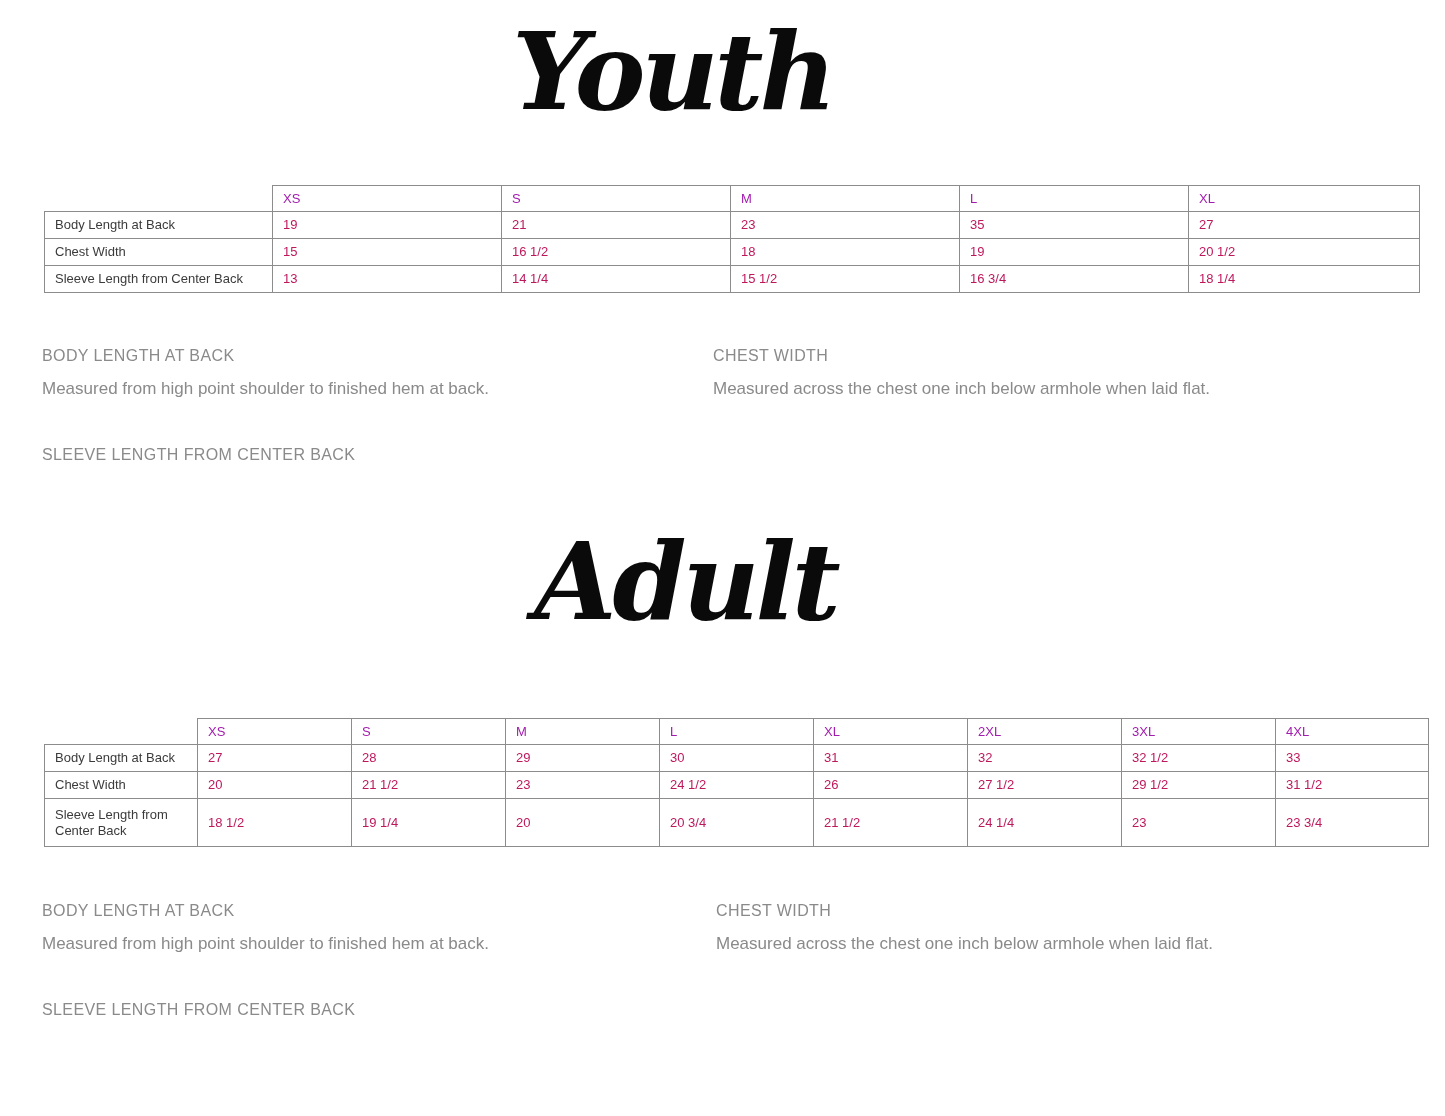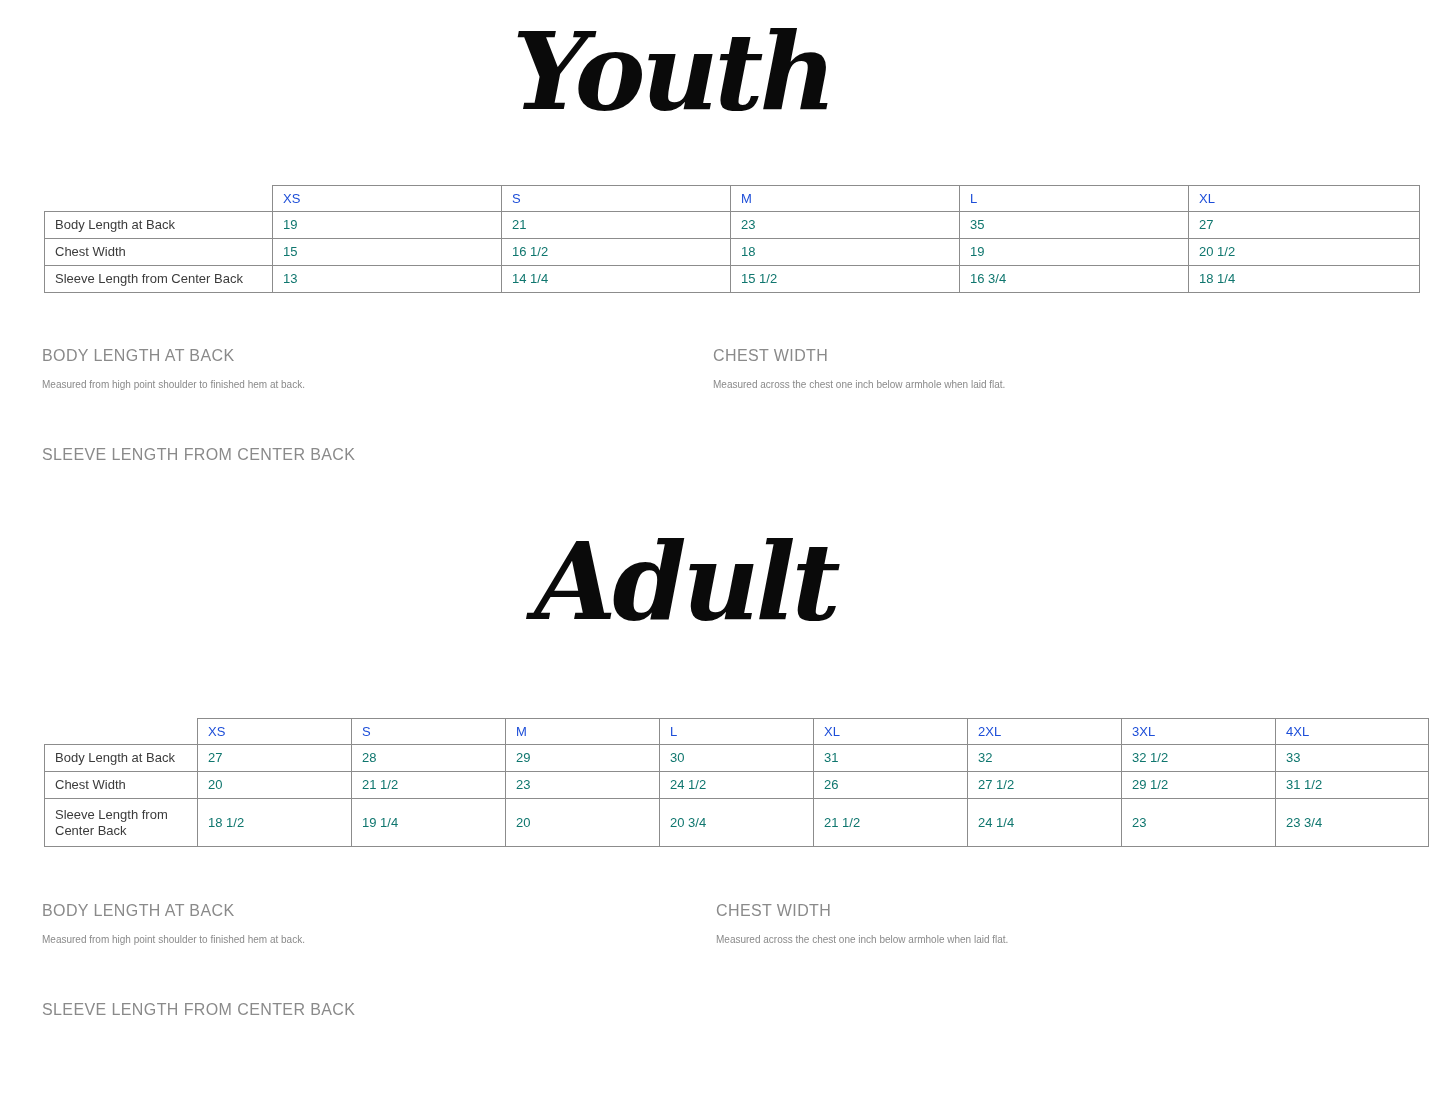--- a/index.html
+++ b/index.html
@@ -41,37 +41,37 @@
     font-weight: normal;
     text-align: left;
     vertical-align: middle;
     padding: 4px 10px;
     font-size: 13px;
     line-height: 16px;
     overflow: hidden;
     white-space: normal;
   }
   table.size-table th.blank { border: none; background: transparent; }
-  table.size-table th { color: #1d4ed8; height: 26px; }
+  table.size-table th { color: #a21caf; height: 26px; }
   table.size-table td.row-label { color: #3b3b3b; height: 27px; }
-  table.size-table td.val { color: #0f766e; height: 27px; }
+  table.size-table td.val { color: #be185d; height: 27px; }
 
   .table-youth { left: 44px; top: 185px; width: 1375px; }
   .table-adult { left: 44px; top: 718px; width: 1384px; }
 
   
   .note { position: absolute; }
   .note-heading {
     font-size: 16px;
     color: #8a8a8a;
     letter-spacing: 0.4px;
   }
   .note-text {
     margin-top: 14px;
-    font-size: 10px;
+    font-size: 17px;
     color: #8a8a8a;
   }
   .note-y-body   { left: 42px;  top: 347px; }
   .note-y-chest  { left: 713px; top: 347px; }
   .note-y-sleeve { left: 42px;  top: 446px; }
   .note-a-body   { left: 42px;  top: 902px; }
   .note-a-chest  { left: 716px; top: 902px; }
   .note-a-sleeve { left: 42px;  top: 1001px; }
 </style>
 </head>

